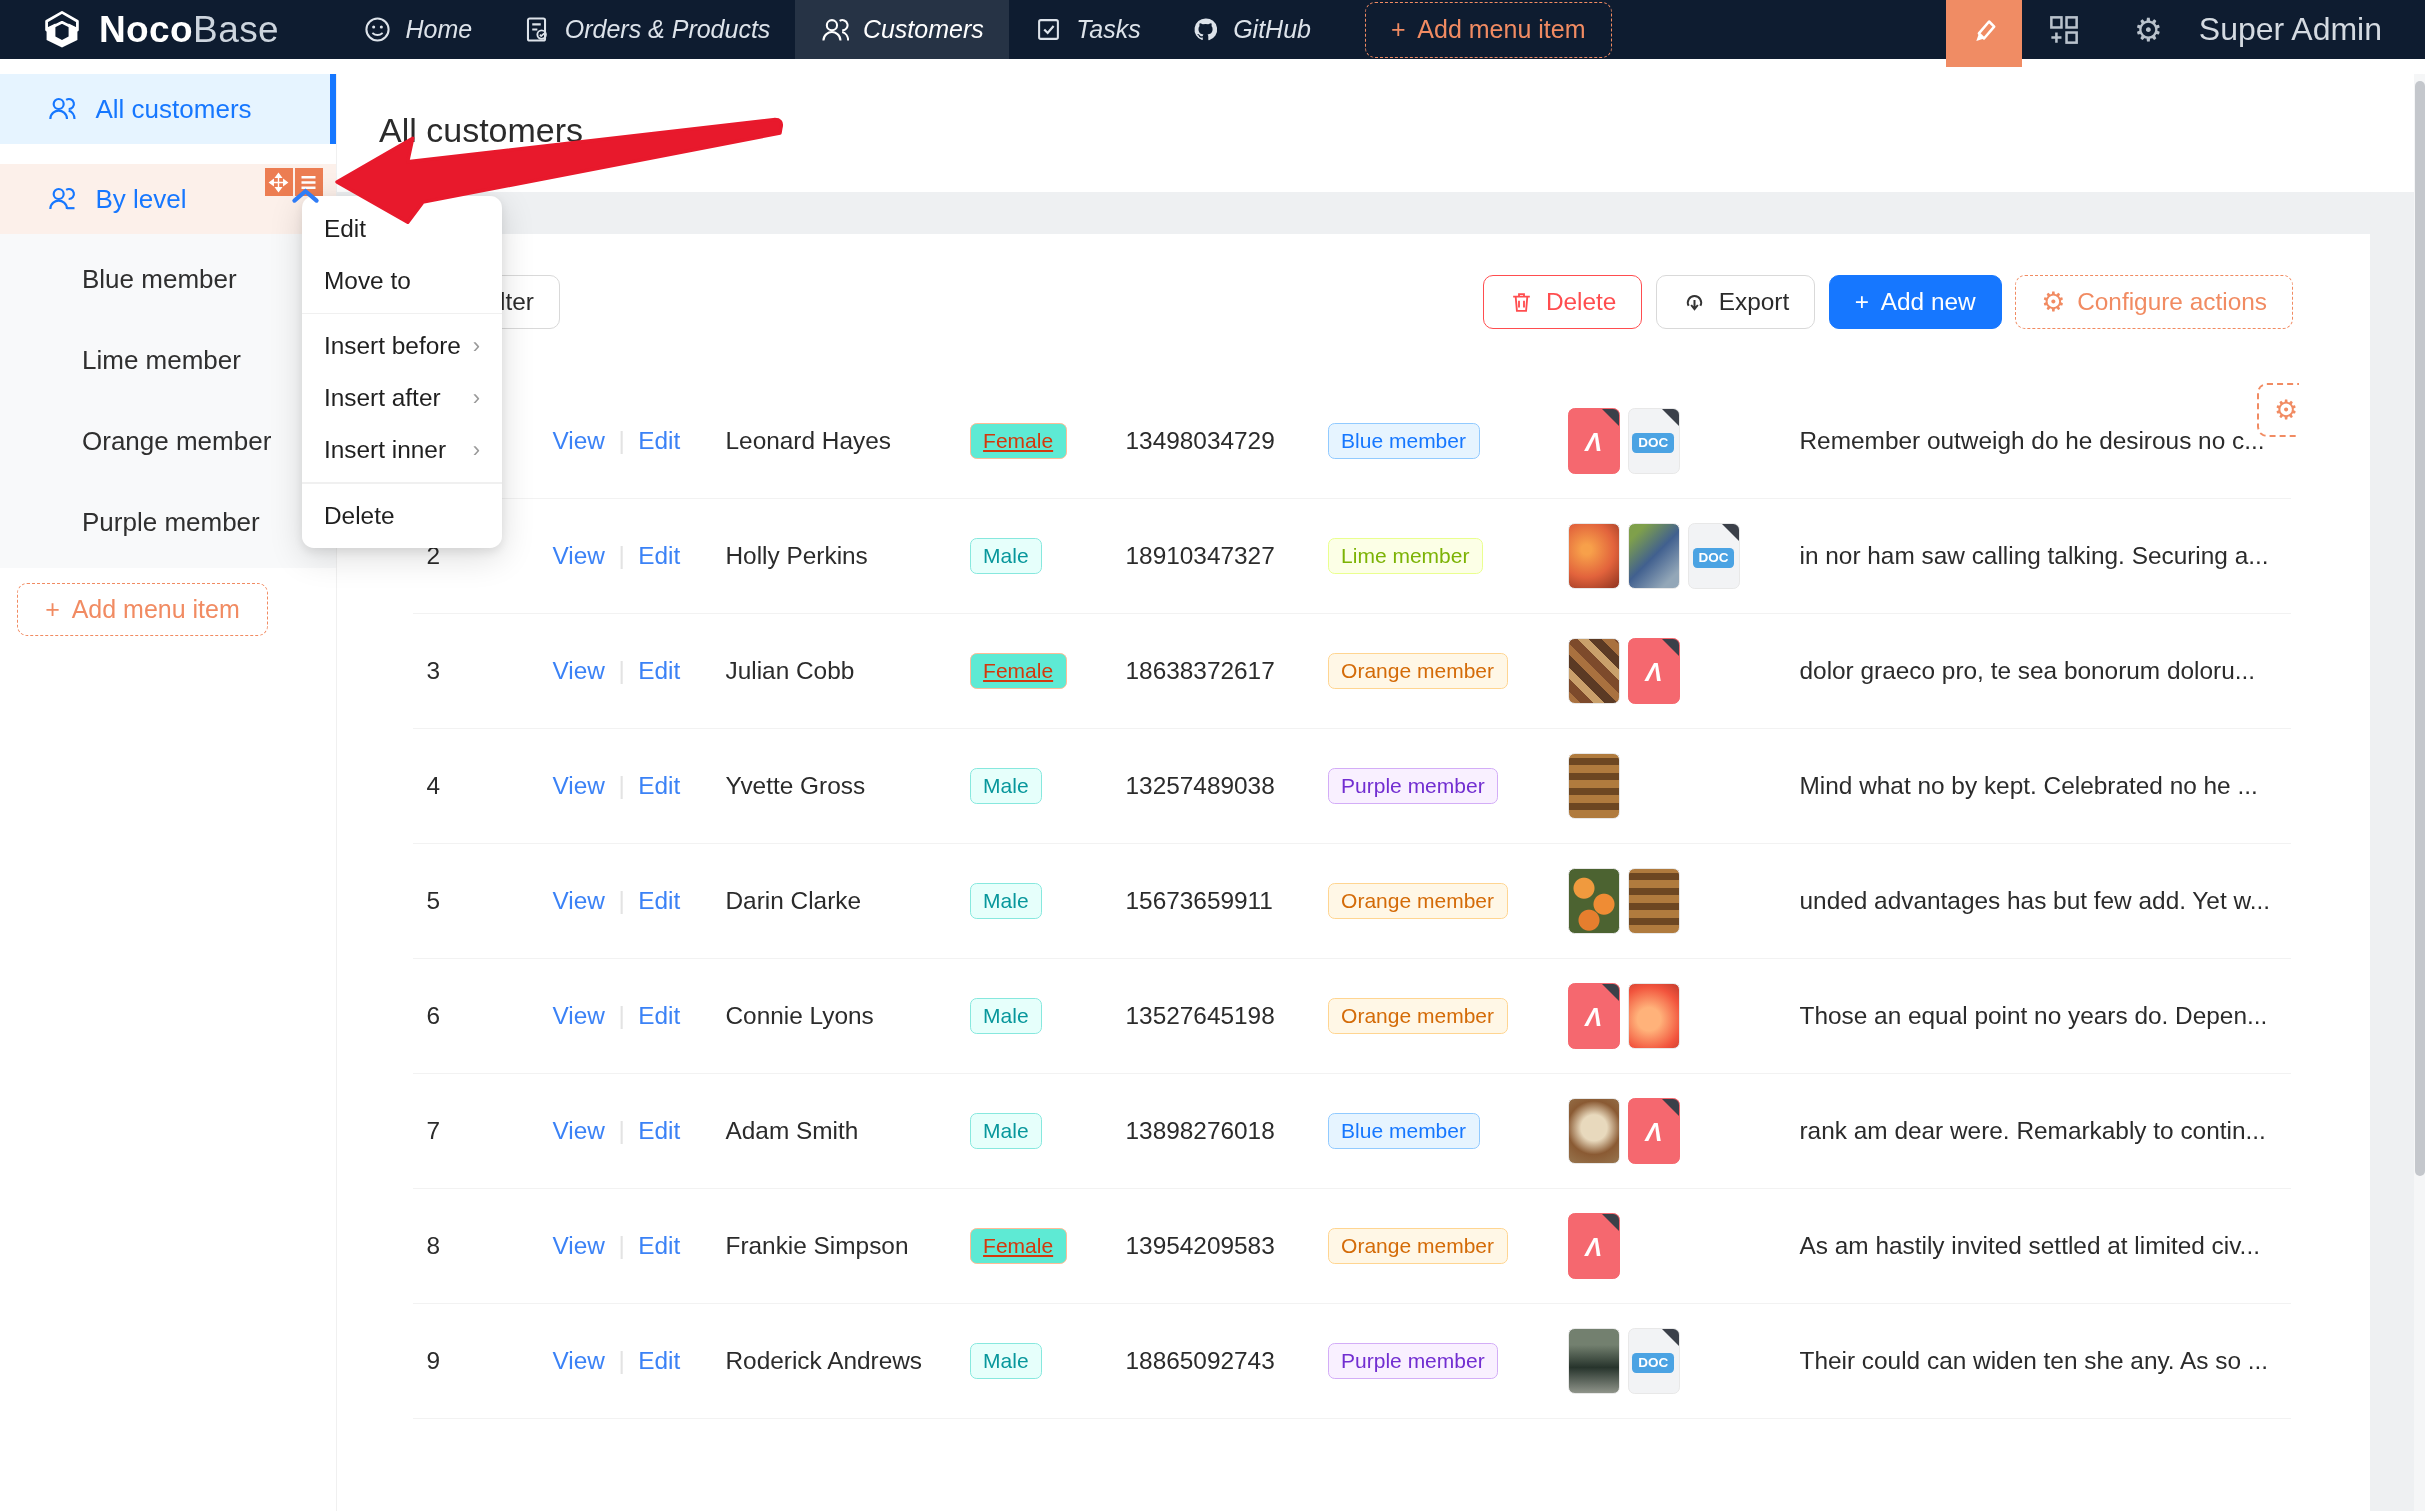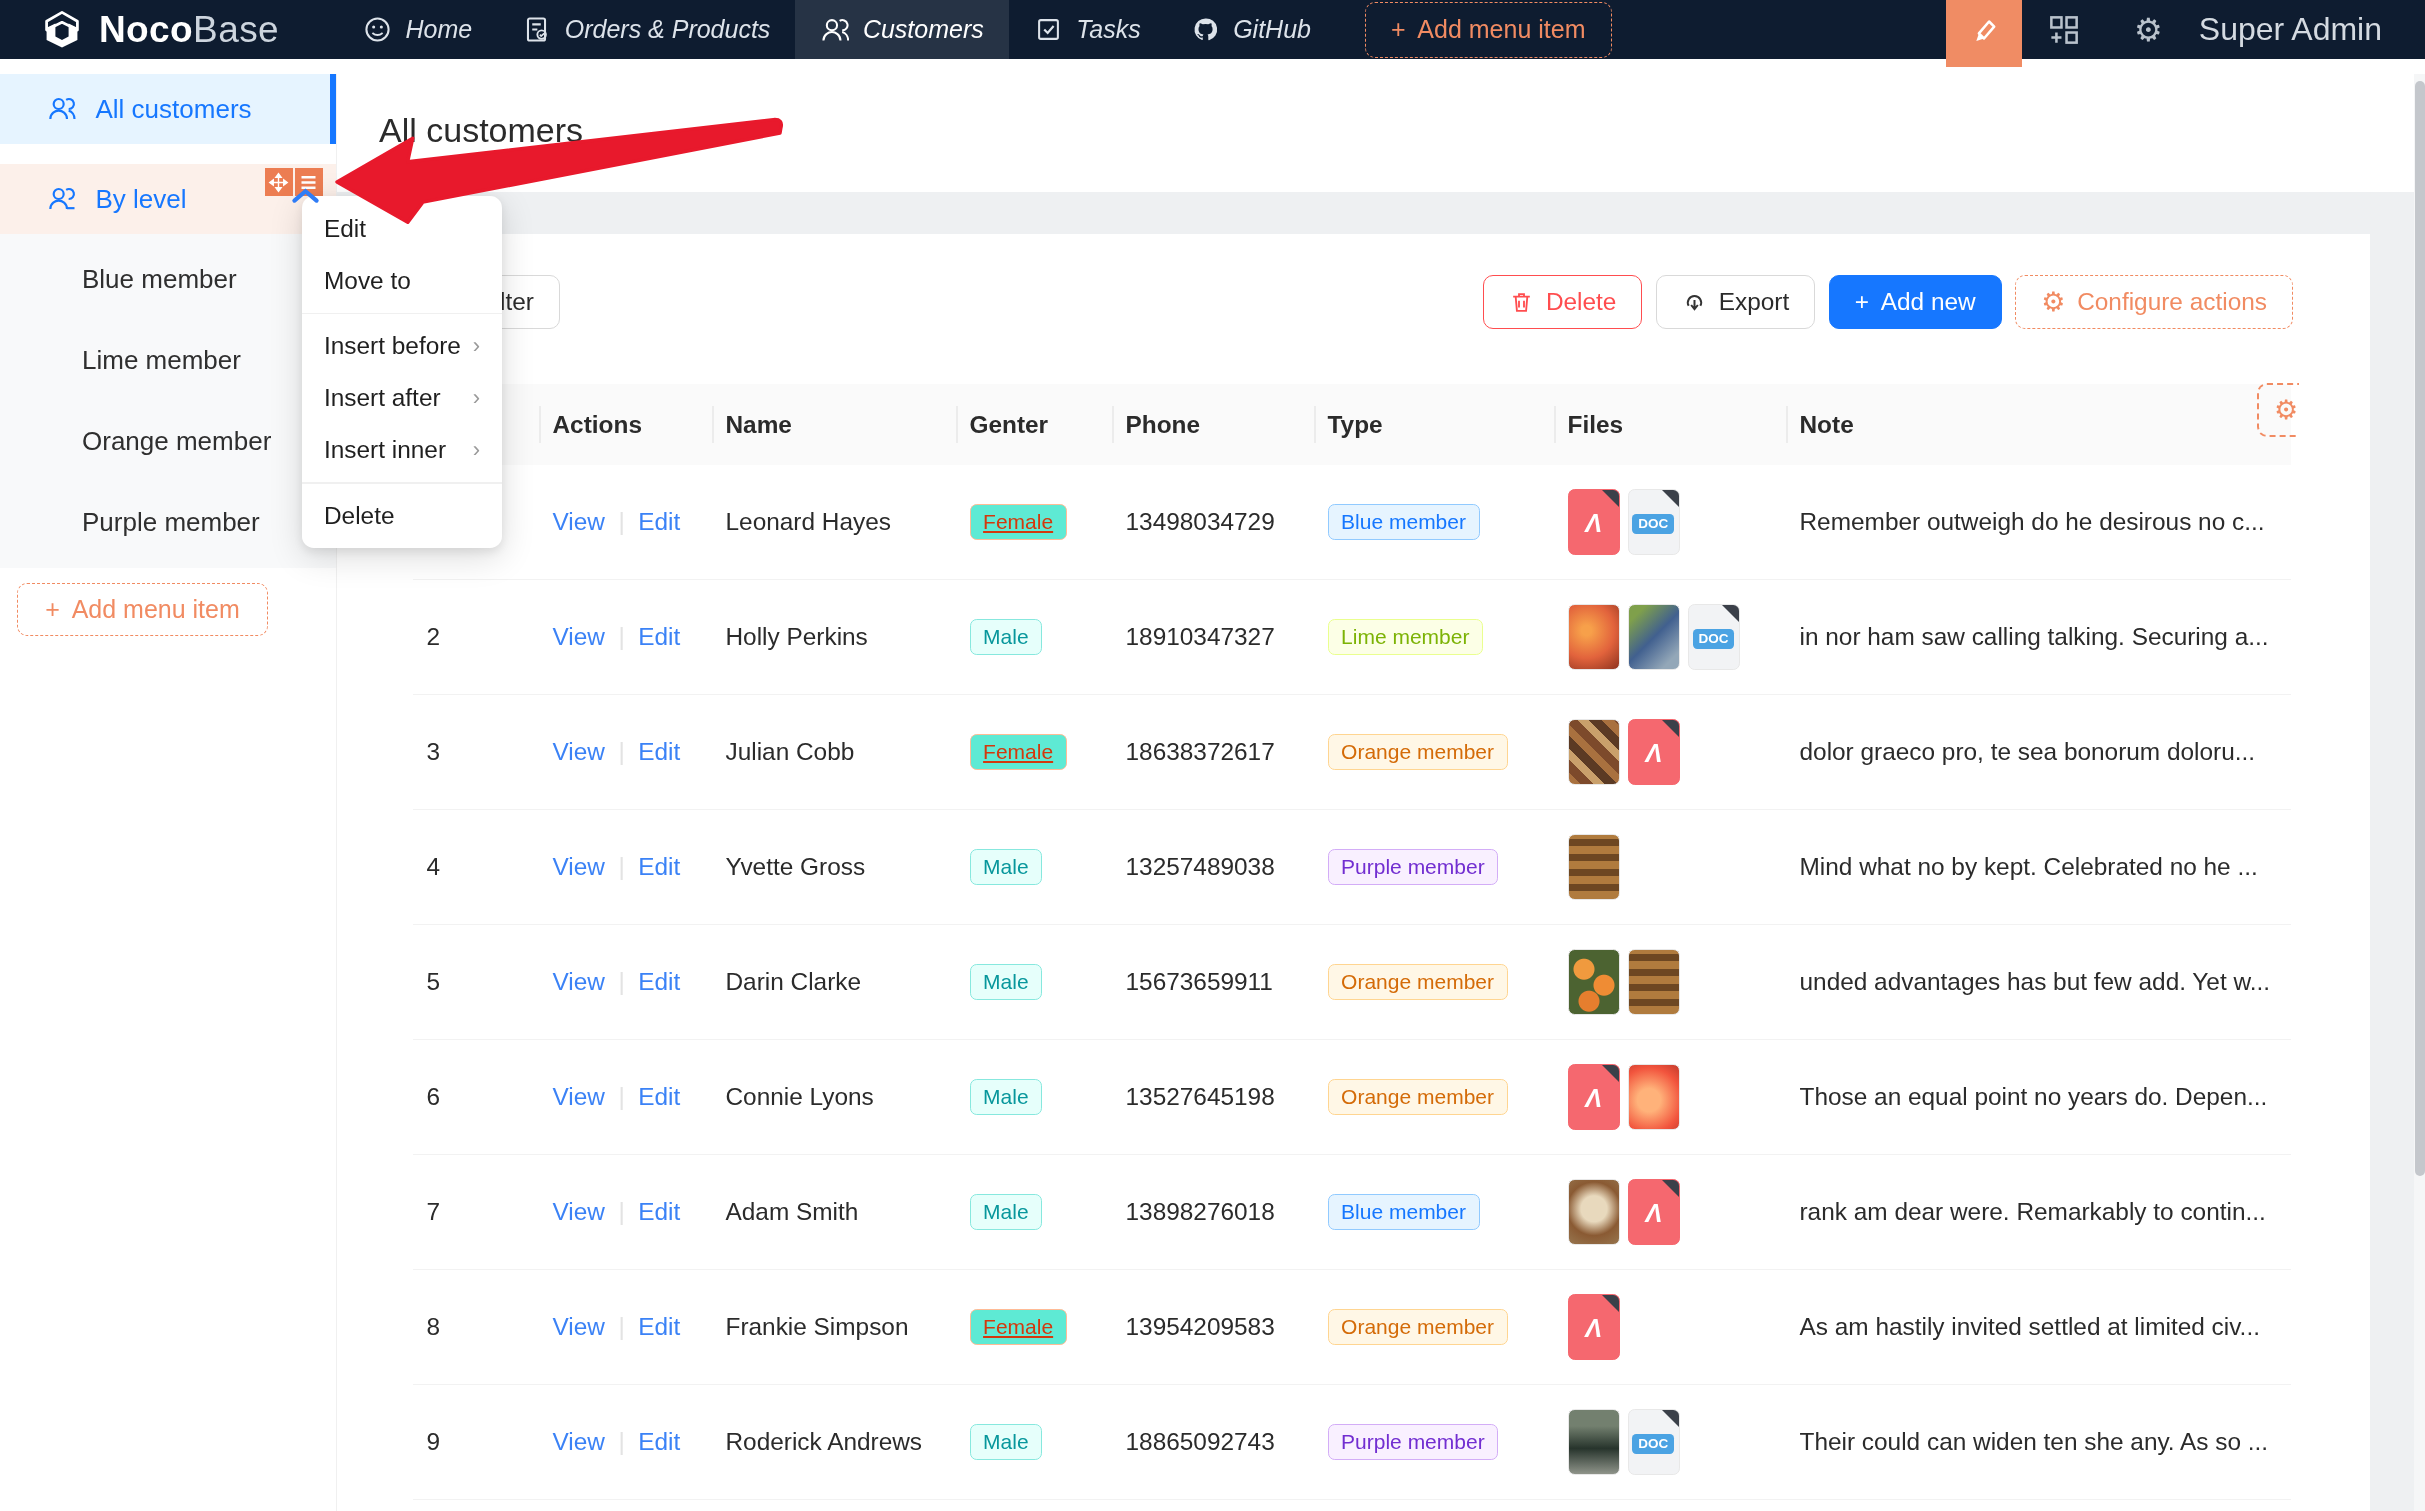--- a/index.html
+++ b/index.html
@@ -275,30 +275,20 @@
           <span>Add new</span>
         </div>
         <div class="btn btn-dashed-orange">
           <span class="gear-glyph">⚙</span>
           <span>Configure actions</span>
         </div>
       </div>
     </div>
 
     <div class="table">
-      <div class="t-grid t-head" id="t-head">
-          <div class="th first"></div>
-          <div class="th">Actions</div>
-          <div class="th">Name</div>
-          <div class="th">Genter</div>
-          <div class="th">Phone</div>
-          <div class="th">Type</div>
-          <div class="th">Files</div>
-          <div class="th">Note</div>
-        </div>
       <div id="t-body">
           <div class="t-grid t-row">
             <div class="td">1</div>
             <div class="td"><span class="link">View</span><span class="act-sep">|</span><span class="link">Edit</span></div>
             <div class="td">Leonard Hayes</div>
             <div class="td"><span class="tag tag-volcano">Female</span></div>
             <div class="td">13498034729</div>
             <div class="td"><span class="tag tag-blue">Blue member</span></div>
             <div class="td files">
               <div class="file-icon pdf">

